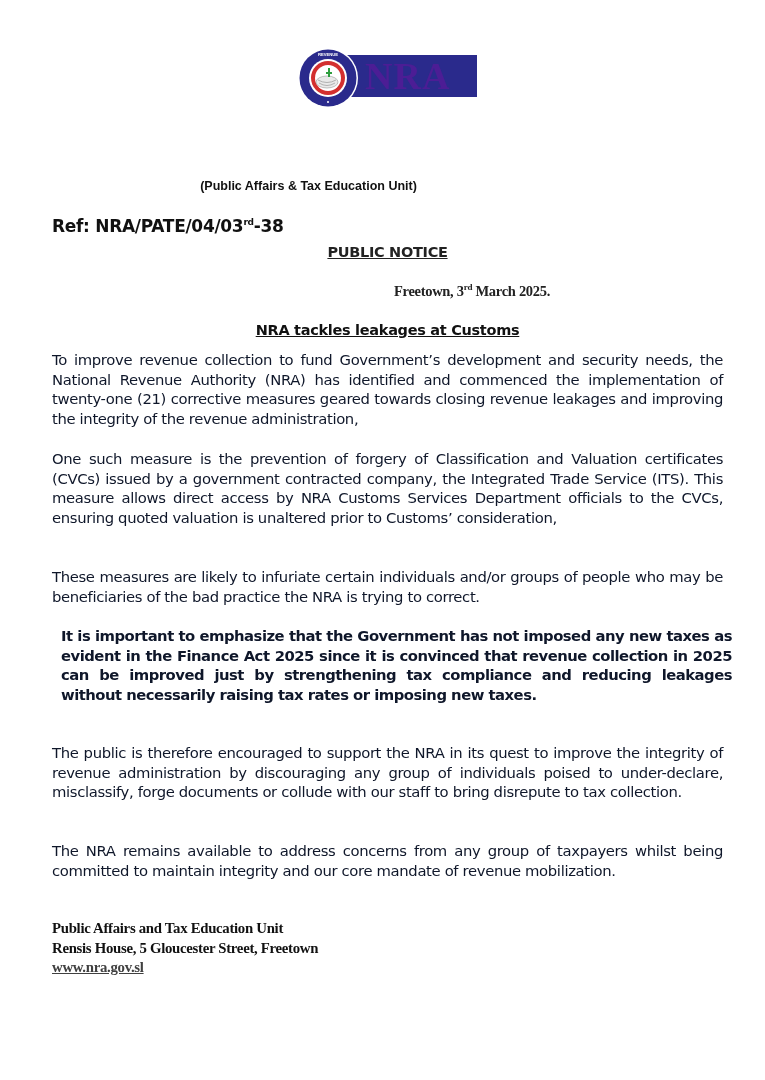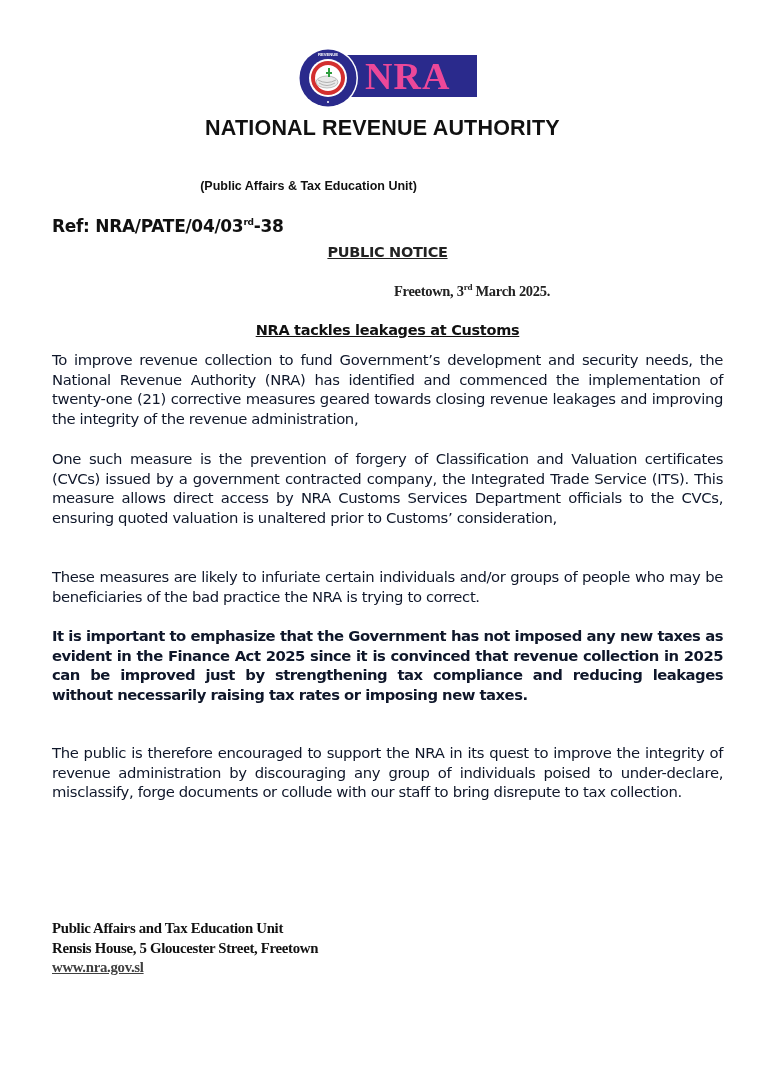--- a/index.html
+++ b/index.html
@@ -2,38 +2,38 @@
 <html><head>
 <meta charset="utf-8">
 <style>
   html, body { margin: 0; padding: 0; background: #ffffff; }
   body { width: 765px; height: 1080px; position: relative; overflow: hidden; color: #111; }
   .page { position: absolute; left: 0; top: 0; width: 765px; height: 1080px; }
 
   
   .logo { position: absolute; left: 297px; top: 47px; width: 180px; height: 62px; }
   .logo-bar { position: absolute; left: 12px; top: 8px; width: 168px; height: 42px; background: #2a2a8c; }
-  .logo-text { position: absolute; left: 68px; top: 7px; font-family: "Liberation Serif", serif; font-weight: bold; font-size: 38px; color: #ec4899; letter-spacing: 1px; line-height: 44px; }
+  .logo-text { position: absolute; left: 68px; top: 7px; font-family: "Liberation Serif", serif; font-weight: bold; font-size: 38px; color: #4c1d95; letter-spacing: 1px; line-height: 44px; }
   .logo-seal { position: absolute; left: 0; top: 0; width: 64px; height: 62px; }
 
   .title { position: absolute; left: 0; width: 765px; top: 116px; text-align: center; font-family: "Liberation Sans", sans-serif; font-weight: bold; font-size: 21.5px; letter-spacing: 0.2px; }
   .subunit { position: absolute; left: 0; width: 617px; top: 179px; text-align: center; font-family: "Liberation Sans", sans-serif; font-weight: bold; font-size: 12.5px; }
 
   .ref { position: absolute; left: 52px; top: 216px; font-family: "DejaVu Sans", sans-serif; font-weight: bold; font-size: 17px; letter-spacing: -0.3px; }
   .ref sup, .date sup { font-size: 9px; vertical-align: super; line-height: 0; }
   .notice { position: absolute; left: 0; width: 775px; top: 244px; text-align: center; font-family: "DejaVu Sans", sans-serif; font-weight: bold; font-size: 14.5px; text-decoration: underline; color: #222; letter-spacing: -0.3px; }
   .date { position: absolute; left: 394px; top: 283px; font-family: Liberation Serif, serif; font-weight: bold; font-size: 14.5px; color: #222; letter-spacing: -0.3px; }
   .heading { position: absolute; left: 0; width: 775px; top: 322px; text-align: center; font-family: "DejaVu Sans", sans-serif; font-weight: bold; font-size: 14.5px; text-decoration: underline; letter-spacing: -0.3px; }
 
   .para { position: absolute; left: 52px; width: 671px; font-family: "DejaVu Sans", sans-serif; font-size: 14.8px; line-height: 19.6px; text-align: justify; letter-spacing: -0.35px; color: #0f172a; margin: 0; }
   .para.bold { font-weight: bold; letter-spacing: -0.5px; }
   #p1 { top: 350px; }
   #p2 { top: 449px; }
   #p3 { top: 567px; }
-  #p4 { top: 626px; }
+  #p4 { top: 626px; margin-left: 9px; }
   #p5 { top: 743px; }
   #p6 { top: 841px; }
 
   .footer { position: absolute; left: 52px; top: 919px; font-family: Liberation Serif, serif; font-weight: bold; font-size: 14.8px; line-height: 19.6px; letter-spacing: -0.3px; }
   .footer a { color: #404040; text-decoration: underline; }
 </style>
 </head>
 <body>
 
 <div class="page">
@@ -49,40 +49,40 @@
       <ellipse cx="30" cy="35" rx="11" ry="6" fill="#e9e9e9" stroke="#9a9a9a" stroke-width="0.6"></ellipse>
       <path d="M21 33 Q30 38 39 33" fill="none" stroke="#8a8a8a" stroke-width="0.6"></path>
       <path d="M22 36 Q30 41 38 36" fill="none" stroke="#8a8a8a" stroke-width="0.6"></path>
       <path d="M32 21 L32 30 M29 26 L35 26" stroke="#2e9e3e" stroke-width="2"></path>
       <circle cx="31" cy="55" r="1" fill="#ffffff"></circle>
       <text x="31" y="9" font-size="4.2" fill="#ffffff" text-anchor="middle" font-family="Liberation Sans, sans-serif" font-weight="bold">REVENUE</text>
     </svg>
     <div class="logo-text">NRA</div>
   </div>
 
-  <div class="title">NATIONAL REVENUE AUTHORITY</div>
   <div class="subunit">(Public Affairs &amp; Tax Education Unit)</div>
 
   <div class="ref">
     <span>Ref: NRA/PATE/04/03</span><sup>rd</sup><span>-38</span>
   </div>
 
   <div class="notice">PUBLIC NOTICE</div>
 
   <div class="date">
     <span>Freetown, 3</span><sup>rd</sup><span> March 2025.</span>
   </div>
 
   <div class="heading">NRA tackles leakages at Customs</div>
 
   <p class="para" id="p1">To improve revenue collection to fund Government’s development and security needs, the National Revenue Authority (NRA) has identified and commenced the implementation of twenty-one (21) corrective measures geared towards closing revenue leakages and improving the integrity of the revenue administration,</p>
   <p class="para" id="p2">One such measure is the prevention of forgery of Classification and Valuation certificates (CVCs) issued by a government contracted company, the Integrated Trade Service (ITS). This measure allows direct access by NRA Customs Services Department officials to the CVCs, ensuring quoted valuation is unaltered prior to Customs’ consideration,</p>
   <p class="para" id="p3">These measures are likely to infuriate certain individuals and/or groups of people who may be beneficiaries of the bad practice the NRA is trying to correct.</p>
   <p class="para bold" id="p4">It is important to emphasize that the Government has not imposed any new taxes as evident in the Finance Act 2025 since it is convinced that revenue collection in 2025 can be improved just by strengthening tax compliance and reducing leakages without necessarily raising tax rates or imposing new taxes.</p>
   <p class="para" id="p5">The public is therefore encouraged to support the NRA in its quest to improve the integrity of revenue administration by discouraging any group of individuals poised to under-declare, misclassify, forge documents or collude with our staff to bring disrepute to tax collection.</p>
+  <p class="para" id="p6">The NRA remains available to address concerns from any group of taxpayers whilst being committed to maintain integrity and our core mandate of revenue mobilization.</p>
 
   <div class="footer">
     <div>Public Affairs and Tax Education Unit</div>
     <div>Rensis House, 5 Gloucester Street, Freetown</div>
     <div><a href="www.nra.gov.sl">www.nra.gov.sl</a></div>
   </div>
 
 </div>
 
 </body></html>

